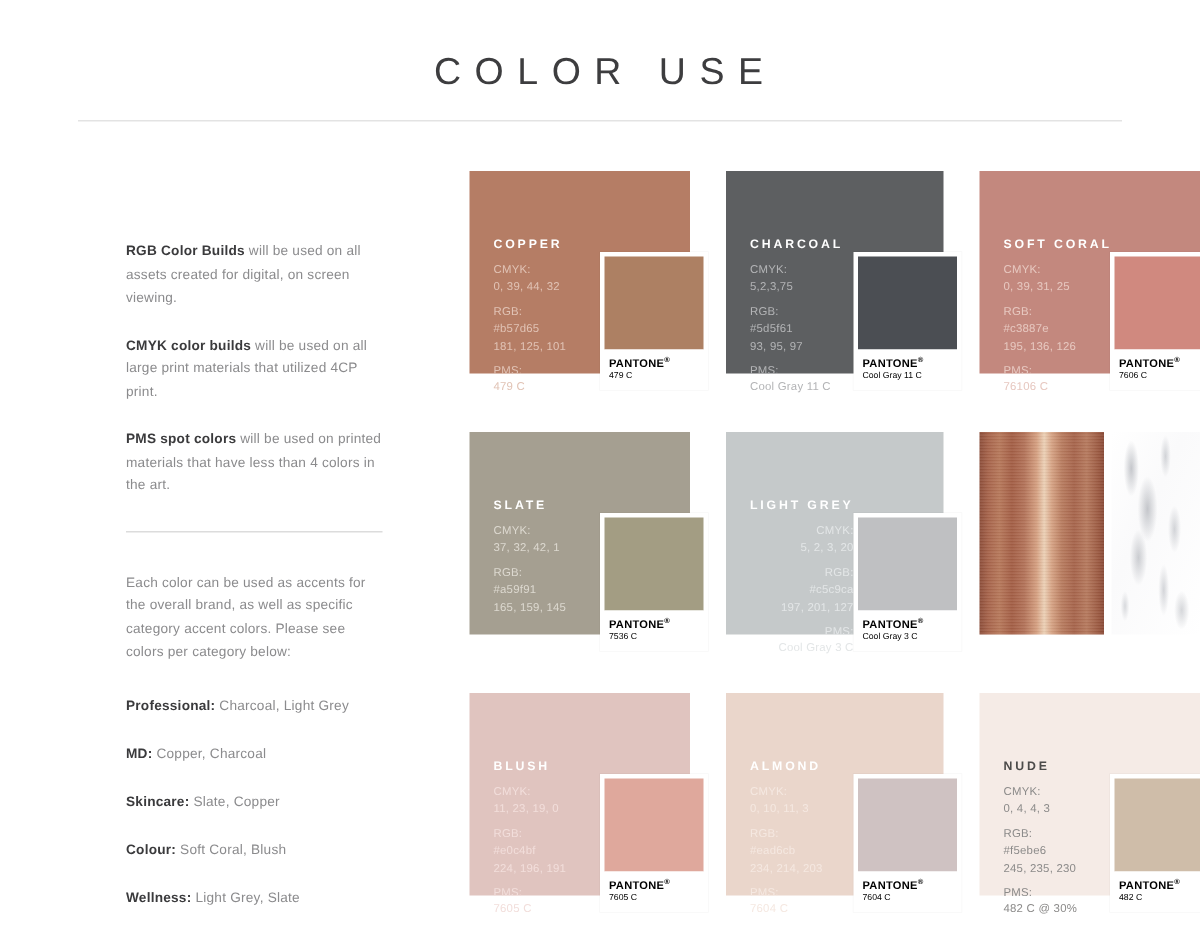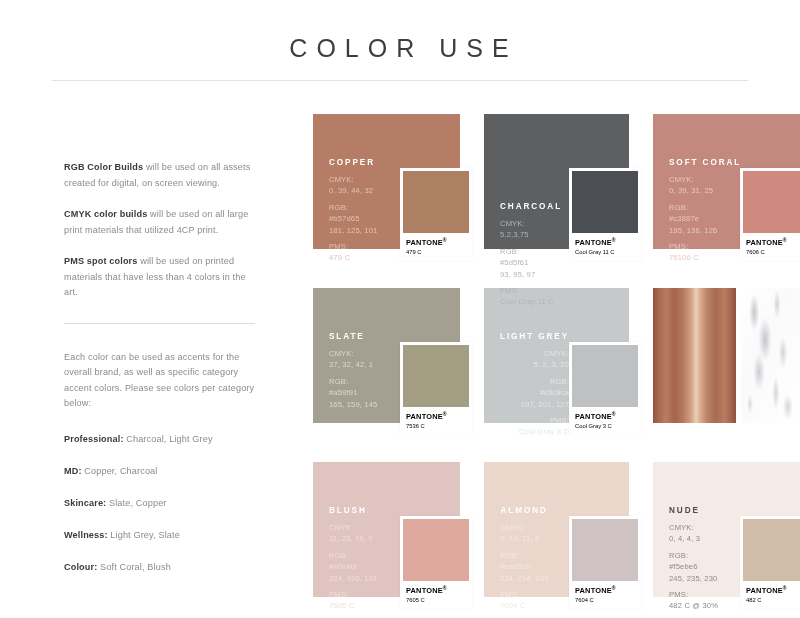--- a/index.html
+++ b/index.html
@@ -39,20 +39,21 @@
   }
 
   
   .content {
     position: absolute;
     top: 100px;
     left: 0;
     right: 0;
     bottom: 0;
     display: flex;
+    padding-left: 20px;
   }
 
   
   .left-col {
     width: 320px;
     padding: 60px 48px 0 64px;
   }
 
   .para {
     font-size: 9.1px;
@@ -238,24 +239,24 @@
     <p class="cat">
       <b>Professional:</b><span> Charcoal, Light Grey</span>
     </p>
     <p class="cat">
       <b>MD:</b><span> Copper, Charcoal</span>
     </p>
     <p class="cat">
       <b>Skincare:</b><span> Slate, Copper</span>
     </p>
     <p class="cat">
+      <b>Colour:</b><span> Soft Coral, Blush</span>
+    </p>
+    <p class="cat">
       <b>Wellness:</b><span> Light Grey, Slate</span>
-    </p>
-    <p class="cat">
-      <b>Colour:</b><span> Soft Coral, Blush</span>
     </p>
   </div>
 
   <div class="right-col">
     <div class="grid">
 
       <div class="card">
         <div class="card-body" style="background: rgb(181, 125, 101);"></div>
         <div class="card-text" style="color: rgb(225, 195, 181);">
           <div class="swatch-name" style="color: rgb(255, 255, 255);">COPPER</div>
@@ -277,21 +278,21 @@
           <div class="chip" style="background: rgb(173, 128, 99);"></div>
           <div class="plabel">
             <div class="brand"><span>PANTONE</span><sup>®</sup></div>
             <div class="pcode">479 C</div>
           </div>
         </div>
       </div>
 
       <div class="card">
         <div class="card-body" style="background: rgb(93, 95, 97);"></div>
-        <div class="card-text" style="color: rgb(179, 180, 182); margin-top: 44px;">
+        <div class="card-text" style="color: rgb(179, 180, 182);">
           <div class="swatch-name" style="color: rgb(255, 255, 255);">CHARCOAL</div>
           <div class="spec spec-block">
             <span class="lbl">CMYK:</span>
             <span>5,2,3,75</span>
           </div>
           <div class="spec spec-block">
             <span class="lbl">RGB:</span>
             <span class="lbl">#5d5f61</span>
             <span>93, 95, 97</span>
           </div>
@@ -414,21 +415,21 @@
           <div class="plabel">
             <div class="brand"><span>PANTONE</span><sup>®</sup></div>
             <div class="pcode">7605 C</div>
           </div>
         </div>
       </div>
 
       <div class="card">
         <div class="card-body" style="background: rgb(234, 214, 203);"></div>
         <div class="card-text" style="color: rgb(245, 232, 225);">
-          <div class="swatch-name" style="color: rgb(255, 255, 255); text-align: center;">ALMOND</div>
+          <div class="swatch-name" style="color: rgb(255, 255, 255);">ALMOND</div>
           <div class="spec spec-block">
             <span class="lbl">CMYK:</span>
             <span>0, 10, 11, 3</span>
           </div>
           <div class="spec spec-block">
             <span class="lbl">RGB:</span>
             <span class="lbl">#ead6cb</span>
             <span>234, 214, 203</span>
           </div>
           <div class="spec">

